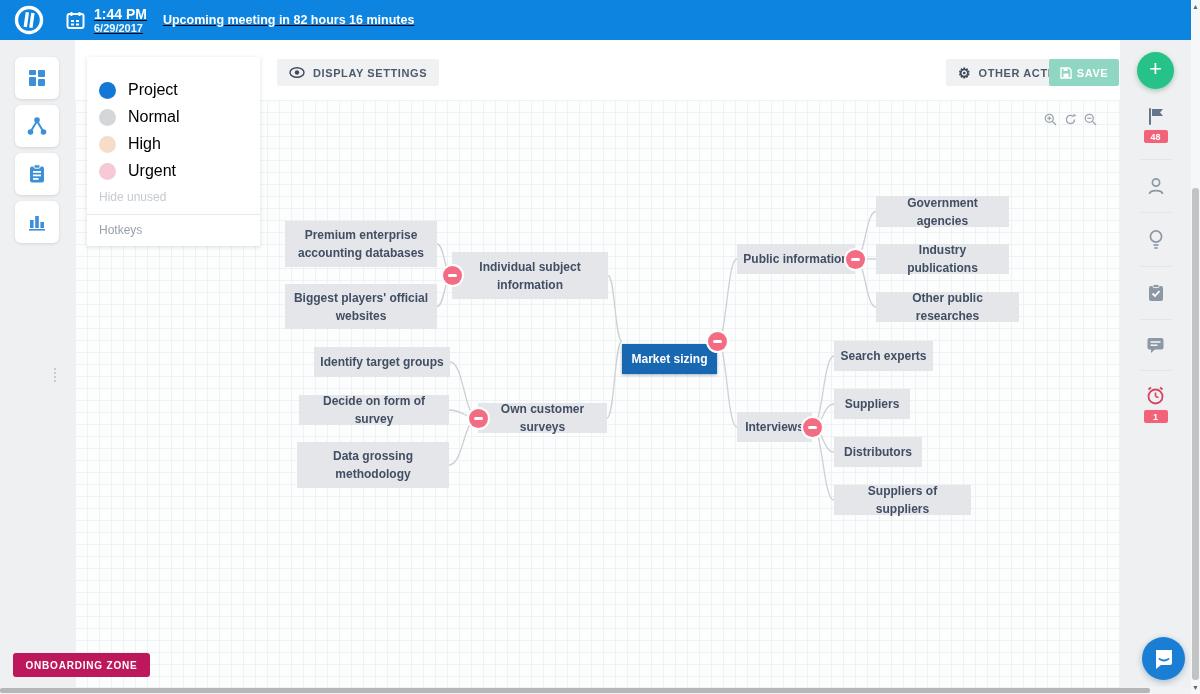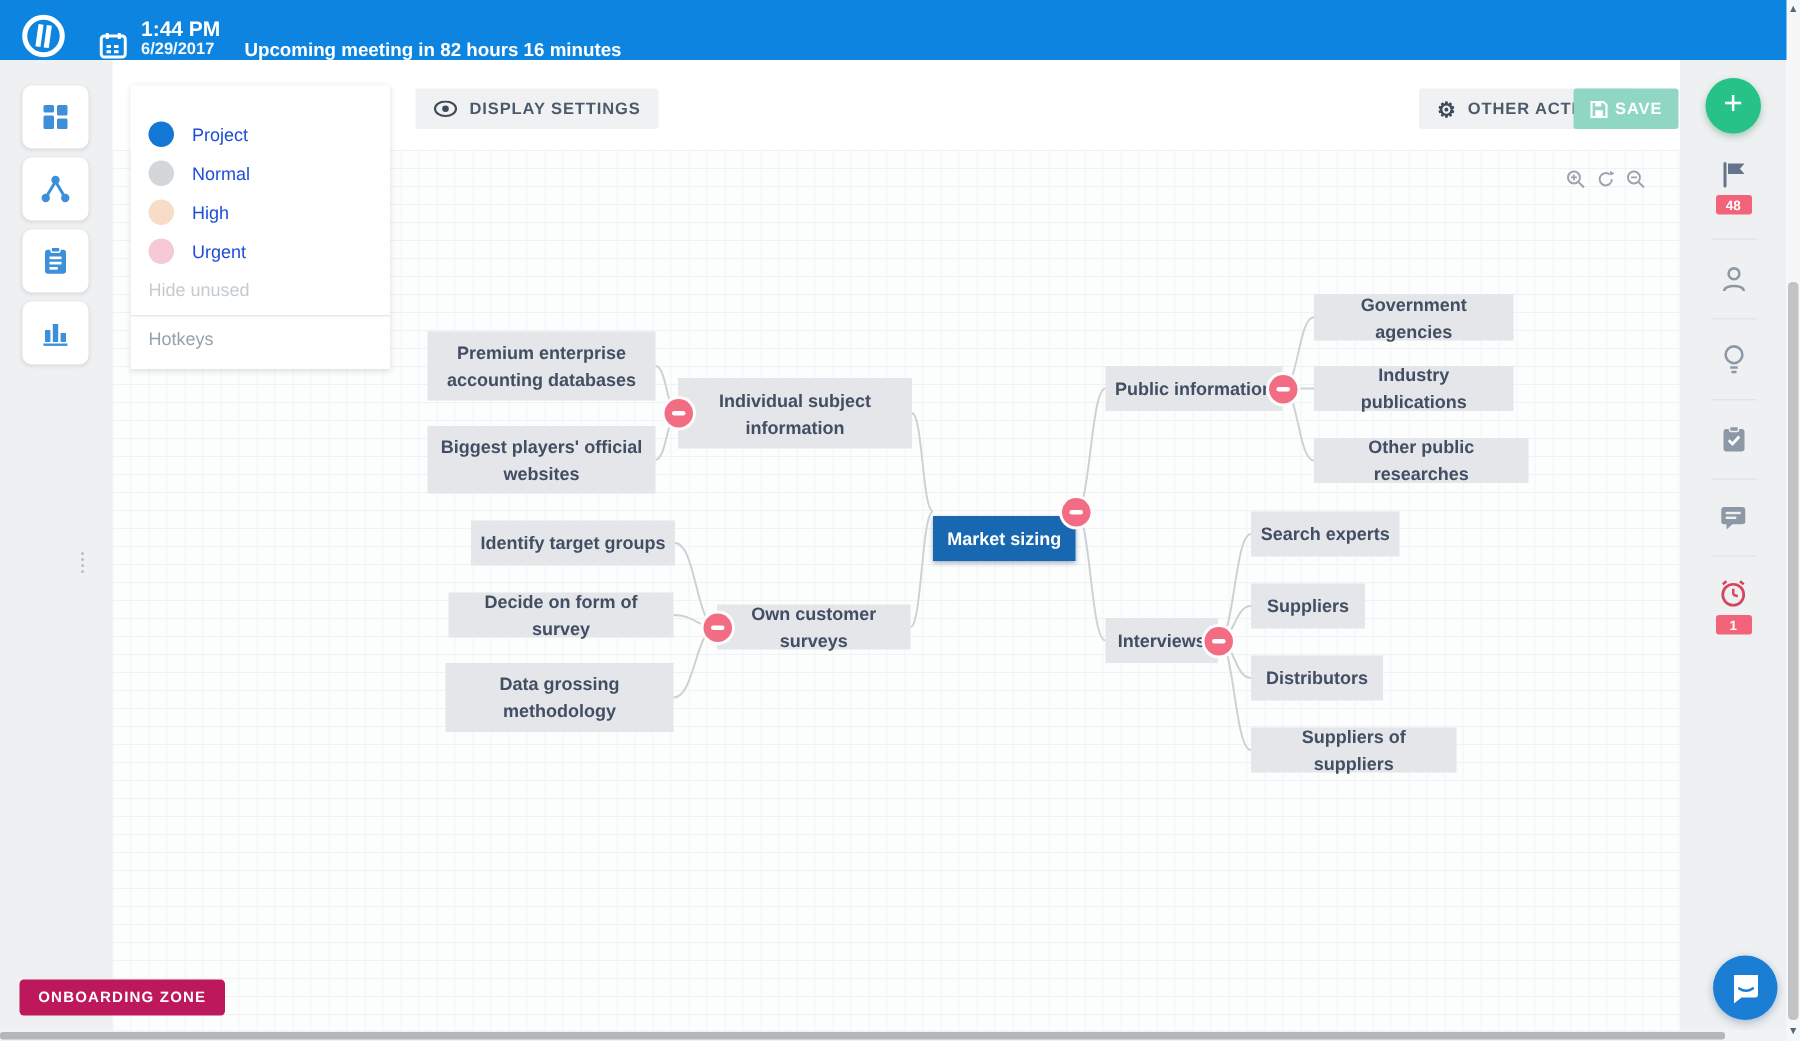--- a/index.html
+++ b/index.html
@@ -1,20 +1,20 @@
 <!DOCTYPE html>
 <html><head>
 <meta charset="utf-8">
 <style>
   * { margin:0; padding:0; box-sizing:border-box; }
   html,body { width:1200px; height:694px; overflow:hidden; font-family:"Liberation Sans", sans-serif; background:#fff; }
   body { position:relative; }
 
   
-  .topbar { position:absolute; left:0; top:0; width:1200px; height:40px; background:#0d84e0; display:flex; align-items:flex-end; z-index:60; }
+  .topbar { position:absolute; left:0; top:0; width:1200px; height:40px; background:#0d84e0; display:flex; align-items:center; z-index:60;text-decoration:underline; }
   .logo-wrap { width:58px; display:flex; justify-content:center; }
   .cal-icon { margin-left:8px; margin-right:9px; display:flex; }
   .time-block { color:#fff; line-height:1.15; margin-right:16px; }
   .time-block .time { font-size:14px; font-weight:bold; }
   .time-block .date { font-size:11px; font-weight:bold; opacity:.95; }
   .meeting-text { color:#fff; font-size:12.5px; font-weight:bold; }
   .topbar-right { margin-left:auto; display:flex; align-items:center; gap:14px; padding-right:26px; }
   .search-pill { width:160px; height:26px; border-radius:13px; border:none; background:#fff; padding:0 14px; font-size:12.5px; color:#444; outline:none; font-family:"Liberation Sans",sans-serif; }
   .search-pill::placeholder { color:#a4afb8; }
   .avatar { width:26px; height:26px; border-radius:50%; overflow:hidden; background:#e9d9c6; border:1px solid rgba(255,255,255,.6); }
@@ -42,21 +42,21 @@
   
   .legend-panel { position:absolute; left:87px; top:57px; width:173px; height:189px; background:#fff; box-shadow:0 1px 4px rgba(60,70,85,.18); z-index:45; padding:10px 12px 0 12px; }
   .legend-head { display:flex; align-items:center; gap:7px; }
   .legend-label { font-size:12px; color:#5b6877; }
   .legend-select { flex:1; height:24px; border:1px solid #dde1e5; border-radius:3px; display:flex; align-items:center; justify-content:space-between; padding:0 8px; font-size:12px; color:#55626f; cursor:pointer; background:#fff; }
   .legend-select .caret { font-size:8px; color:#9aa4ae; }
   .legend-collapse { color:#8a95a0; cursor:pointer; display:flex; }
   .legend-list { margin-top:14px; display:flex; flex-direction:column; gap:9px; }
   .legend-item { display:flex; align-items:center; gap:12px; }
   .legend-dot { width:17px; height:17px; border-radius:50%; }
-  .legend-item span { font-size:12px; color:#1d4ed8; }
+  .legend-item span { font-size:16px; color:#000000; }
   .hide-unused { margin-top:10px; font-size:12px; color:#c4cbd1; cursor:pointer; }
   .legend-hr { border:none; border-top:1px solid #e7eaec; margin:10px -12px 0 -12px; }
   .hotkeys { margin-top:8px; font-size:12px; color:#98a2ad; cursor:pointer; }
 
   
   .zoom-controls { position:absolute; left:1044px; top:113px; display:flex; align-items:center; gap:7px; z-index:10; }
   .zoom-controls .zc { cursor:pointer; display:flex; }
 
   
   #links-svg { position:absolute; left:0; top:0; width:1200px; height:694px; z-index:3; pointer-events:none; }

